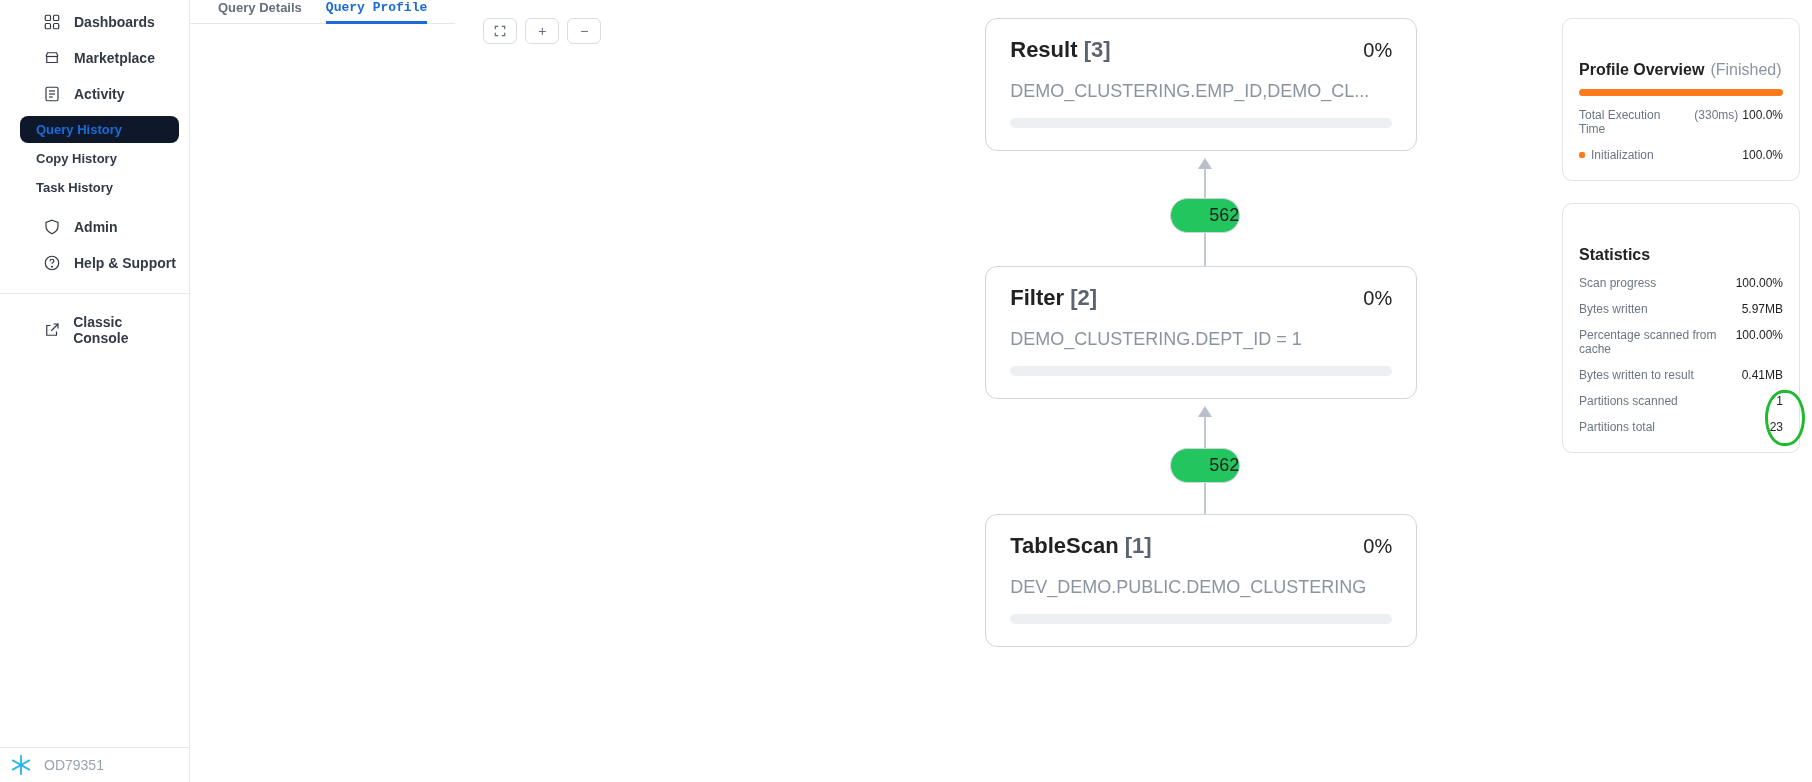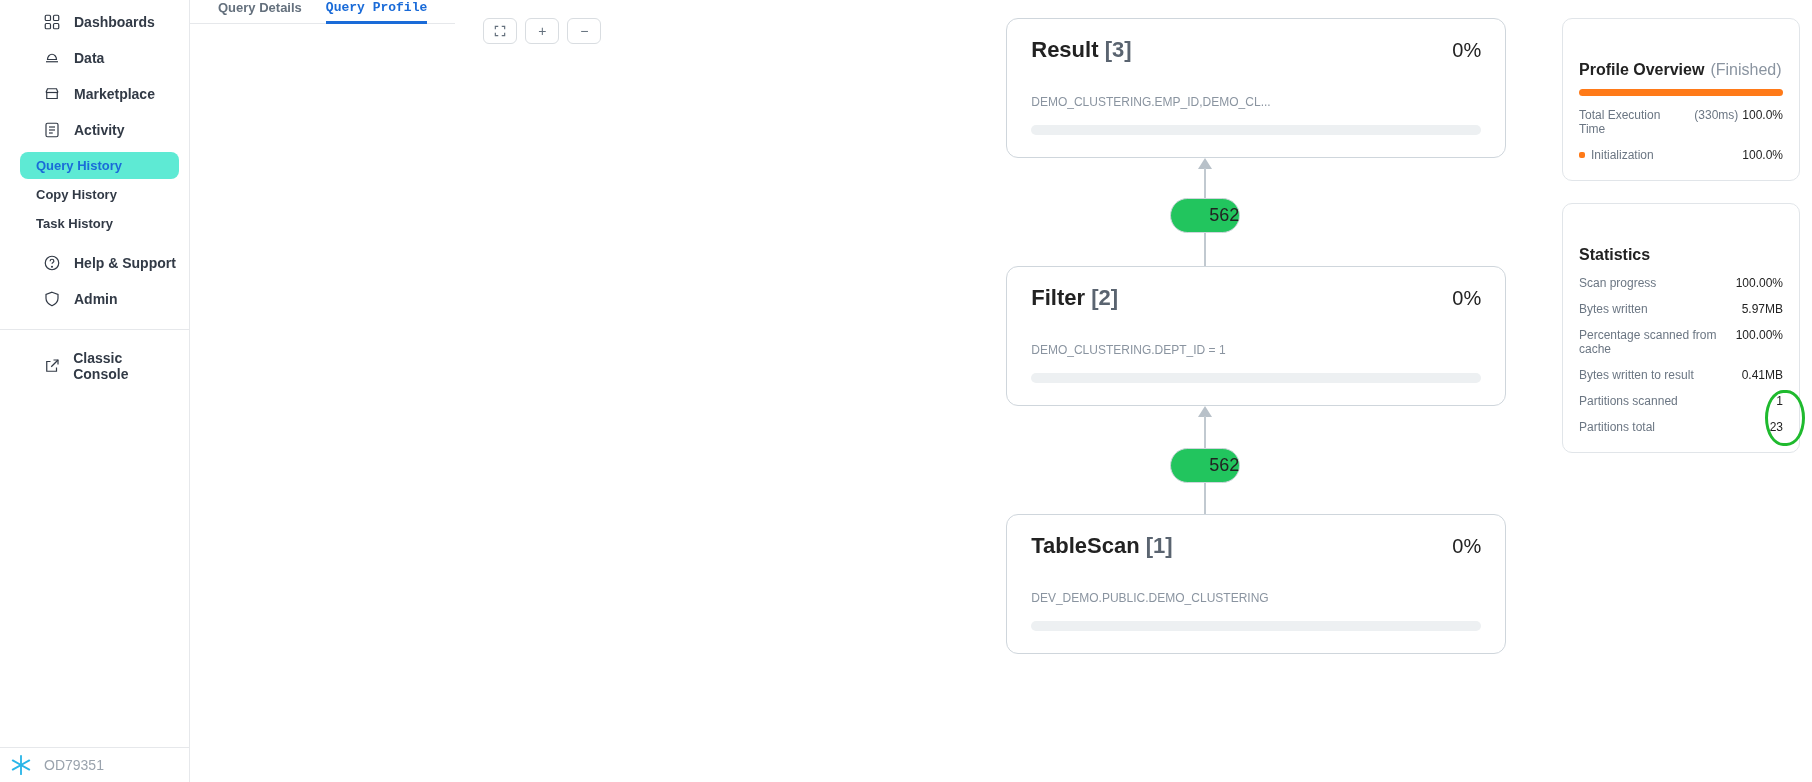--- a/index.html
+++ b/index.html
@@ -37,21 +37,21 @@
   .sub-item {
     font-size: 13px;
     font-weight: 600;
     color: #323a46;
     padding: 6px 12px 6px 16px;
     margin: 2px 10px 2px 0;
     border-radius: 8px;
     cursor: pointer;
   }
   .sub-item.active {
-    background: #5eead4;
+    background: #0f172a;
     color: #1a6bd8;
   }
 
   .sidebar-divider { border: none; border-top: 1px solid #e6e8eb; margin: 12px 0; }
 
   .sidebar-footer {
     position: absolute;
     bottom: 0; left: 0; right: 0;
     border-top: 1px solid #e6e8eb;
     padding: 6px 10px;
@@ -111,36 +111,36 @@
     cursor: pointer;
   }
 
   
   .graph {
     flex: 1;
     position: relative;
   }
   .node {
     position: absolute;
-    width: 500px;
+    width: 432px;
     background: #fff;
     border: 1px solid #cfd6dc;
     border-radius: 12px;
     padding: 18px 24px 22px 24px;
-    left: 551px;
+    left: 530px;
   }
   .node-title-row {
     display: flex;
     justify-content: space-between;
     align-items: baseline;
   }
   .node-title { font-size: 22px; font-weight: 700; color: #222; }
   .node-title .idx { color: #5a6470; font-weight: 600; }
   .node-pct { font-size: 20px; color: #222; }
-  .node-sub { margin-top: 32px; font-size: 12px; color: #8a94a0; white-space: nowrap; overflow: hidden; text-overflow: ellipsis; }
+  .node-sub { margin-top: 18px; font-size: 18px; color: #8a94a0; white-space: nowrap; overflow: hidden; text-overflow: ellipsis; }
   .node-bar { margin-top: 16px; height: 10px; width: 100%; background: #edf0f2; border-radius: 6px; }
 
   .edge-line {
     position: absolute;
     width: 2px;
     background: #c1c9d0;
     left: 749px;
   }
   .arrow-up {
     position: absolute;
@@ -207,29 +207,20 @@
           <rect x="14" y="3" width="7" height="7" rx="1.5"></rect>
           <rect x="3" y="14" width="7" height="7" rx="1.5"></rect>
           <rect x="14" y="14" width="7" height="7" rx="1.5"></rect>
         </svg>
     </span>
     <span>Dashboards</span>
   </div>
   <div class="nav-item">
     <span class="nav-icon">
       <svg viewBox="0 0 24 24">
-          <path d="M6 14c0-4 3-7 6-7s6 3 6 7H6z"></path>
-          <line x1="4" y1="17" x2="20" y2="17"></line>
-        </svg>
-    </span>
-    <span>Data</span>
-  </div>
-  <div class="nav-item">
-    <span class="nav-icon">
-      <svg viewBox="0 0 24 24">
           <path d="M4 10l2-5h12l2 5"></path>
           <path d="M5 10v8h14v-8"></path>
           <path d="M4 10h16"></path>
         </svg>
     </span>
     <span>Marketplace</span>
   </div>
   <div class="nav-item">
     <span class="nav-icon">
       <svg viewBox="0 0 24 24">
@@ -244,34 +235,34 @@
 
   <div class="sub-nav">
     <div class="sub-item active">Query History</div>
     <div class="sub-item">Copy History</div>
     <div class="sub-item">Task History</div>
   </div>
 
   <div class="nav-item">
     <span class="nav-icon">
       <svg viewBox="0 0 24 24">
+          <path d="M12 3l8 3v5c0 5-3.5 8-8 10-4.5-2-8-5-8-10V6l8-3z"></path>
+        </svg>
+    </span>
+    <span>Admin</span>
+  </div>
+  <div class="nav-item">
+    <span class="nav-icon">
+      <svg viewBox="0 0 24 24">
           <circle cx="12" cy="12" r="9"></circle>
           <path d="M9.5 9.5a2.5 2.5 0 015 0c0 1.5-2.5 2-2.5 3.5"></path>
           <circle cx="12" cy="17" r="0.6" fill="currentColor"></circle>
         </svg>
     </span>
     <span>Help &amp; Support</span>
-  </div>
-  <div class="nav-item">
-    <span class="nav-icon">
-      <svg viewBox="0 0 24 24">
-          <path d="M12 3l8 3v5c0 5-3.5 8-8 10-4.5-2-8-5-8-10V6l8-3z"></path>
-        </svg>
-    </span>
-    <span>Admin</span>
   </div>
 
   <hr class="sidebar-divider">
 
   <div class="nav-item">
     <span class="nav-icon">
       <svg viewBox="0 0 24 24">
           <path d="M14 4h6v6"></path>
           <path d="M20 4l-9 9"></path>
           <path d="M18 14v5H5V6h5"></path>

